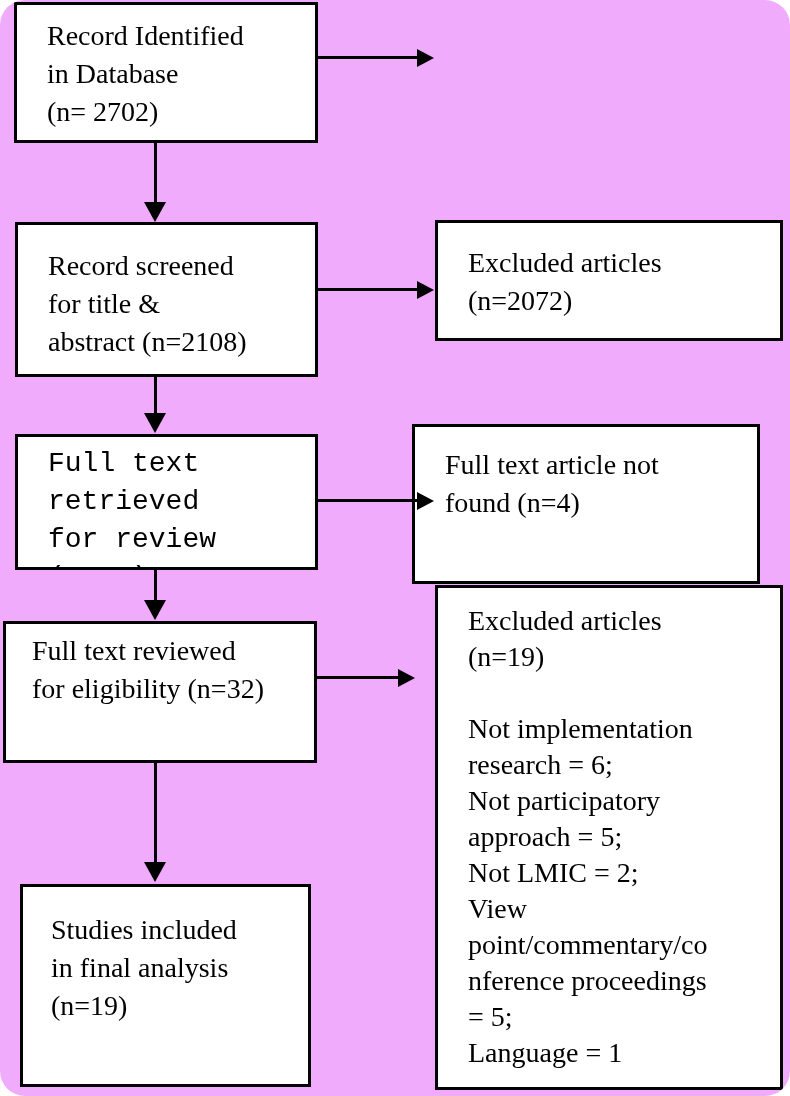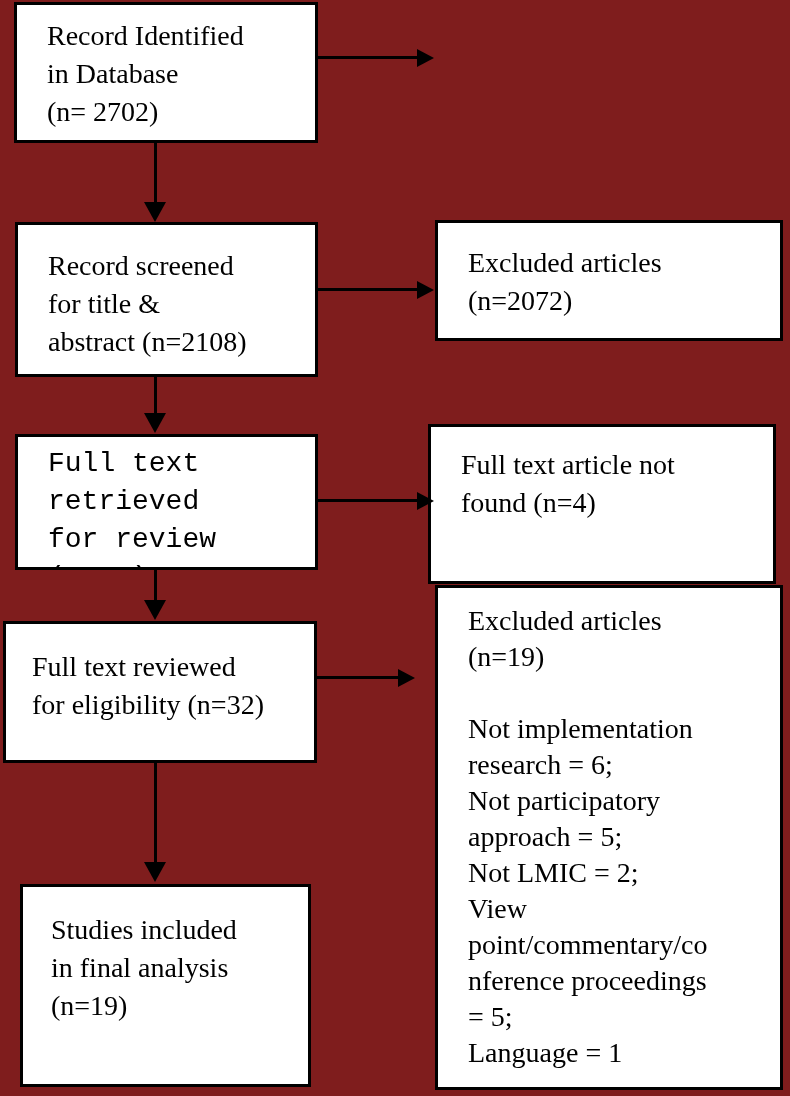--- a/index.html
+++ b/index.html
@@ -4,45 +4,46 @@
 <style>
   html, body {
     margin: 0;
     padding: 0;
     background: #ffffff;
   }
   #canvas {
     position: relative;
     width: 790px;
     height: 1096px;
-    background: #7f1d1d;
+    background: #f0abfc;
     font-family: "Liberation Serif", serif;
     color: #000000;
     overflow: hidden;
+    border-radius: 25px;
   }
   .fbox {
     position: absolute;
     box-sizing: border-box;
     border: 3px solid #000000;
     background: #ffffff;
     font-size: 28px;
     line-height: 38px;
     white-space: pre-line;
     overflow: hidden;
   }
   
   .box-l1 { left: 14px;  top: 2px;    width: 304px; height: 141px; padding: 12px 8px 0 30px; }
   .box-l2 { left: 15px;  top: 222px;  width: 303px; height: 155px; padding: 22px 8px 0 30px; }
   .box-l3 { left: 15px;  top: 434px;  width: 303px; height: 136px; padding: 8px 16px 0 30px; font-family: Liberation Mono, monospace; }
-  .box-l4 { left: 3px;   top: 621px;  width: 314px; height: 142px; padding: 24px 8px 0 26px; }
+  .box-l4 { left: 3px;   top: 621px;  width: 314px; height: 142px; padding: 8px 8px 0 26px; }
   .box-l5 { left: 20px;  top: 884px;  width: 291px; height: 203px; padding: 24px 8px 0 28px; }
   
   .box-r1 { left: 435px; top: 14px;   width: 348px; height: 114px; padding: 7px 8px 0 30px; }
   .box-r2 { left: 435px; top: 220px;  width: 348px; height: 121px; padding: 21px 8px 0 30px; }
-  .box-r3 { left: 428px; top: 424px;  width: 348px; height: 160px; padding: 19px 8px 0 30px; }
+  .box-r3 { left: 412px; top: 424px;  width: 348px; height: 160px; padding: 19px 8px 0 30px; }
   .box-r4 { left: 435px; top: 585px;  width: 348px; height: 505px; padding: 15px 8px 0 30px; line-height: 36px; }
 
   .hline, .vline {
     position: absolute;
     background: #000000;
   }
   .head-right {
     position: absolute;
     width: 0; height: 0;
     border-top: 9px solid transparent;

